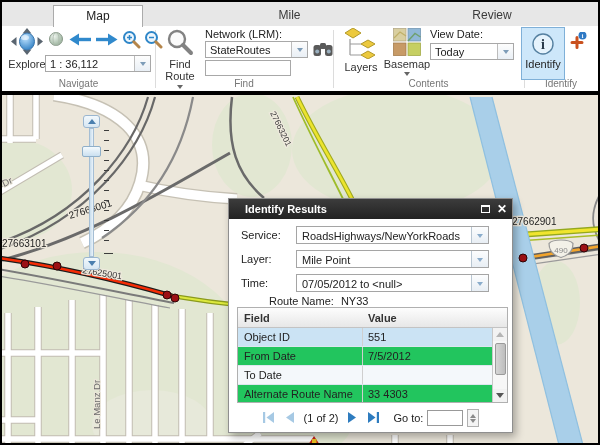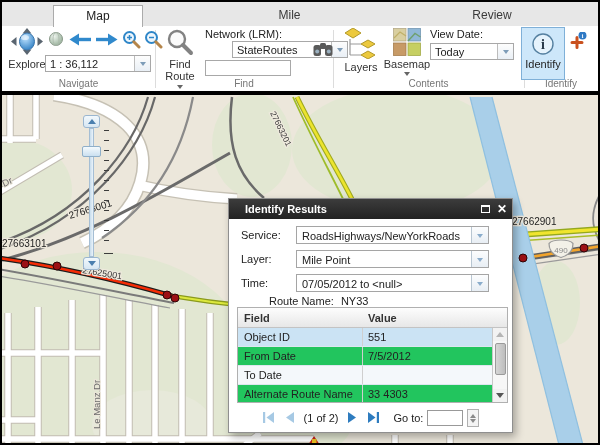--- a/index.html
+++ b/index.html
@@ -153,21 +153,21 @@
           <svg width="28" height="28" viewBox="0 0 28 28">
             <circle cx="11" cy="11" r="8" fill="#fafafa" stroke="#828282" stroke-width="2.4"></circle>
             <path d="M17,17 L25,25" stroke="#828282" stroke-width="4" stroke-linecap="round"></path>
           </svg>
         </span>
         <span class="lbl">Find</span>
         <span class="lbl">Route</span>
         <span class="caret" style="margin-top:3px;"></span>
       </div>
       <div style="position:absolute;left:203px;top:2px;font-size:11px;color:#222;">Network (LRM):</div>
-      <div class="combo" style="left:203px;top:15px;width:116px;height:17px;margin-left:27px;">
+      <div class="combo" style="left:203px;top:15px;width:103px;height:17px;">
         <span class="txt">StateRoutes</span>
         <span class="arr"></span>
       </div>
       <span style="position:absolute;left:311px;top:16px;">
         <svg width="20" height="15" viewBox="0 0 20 15">
           <rect x="0.5" y="3" width="7.5" height="11" rx="2.5" fill="#5a5a5a"></rect>
           <rect x="12" y="3" width="7.5" height="11" rx="2.5" fill="#5a5a5a"></rect>
           <rect x="7" y="1" width="6" height="6" rx="1.5" fill="#5a5a5a"></rect>
           <circle cx="4.2" cy="9.5" r="2" fill="#9ab0c0"></circle>
           <circle cx="15.8" cy="9.5" r="2" fill="#9ab0c0"></circle>

